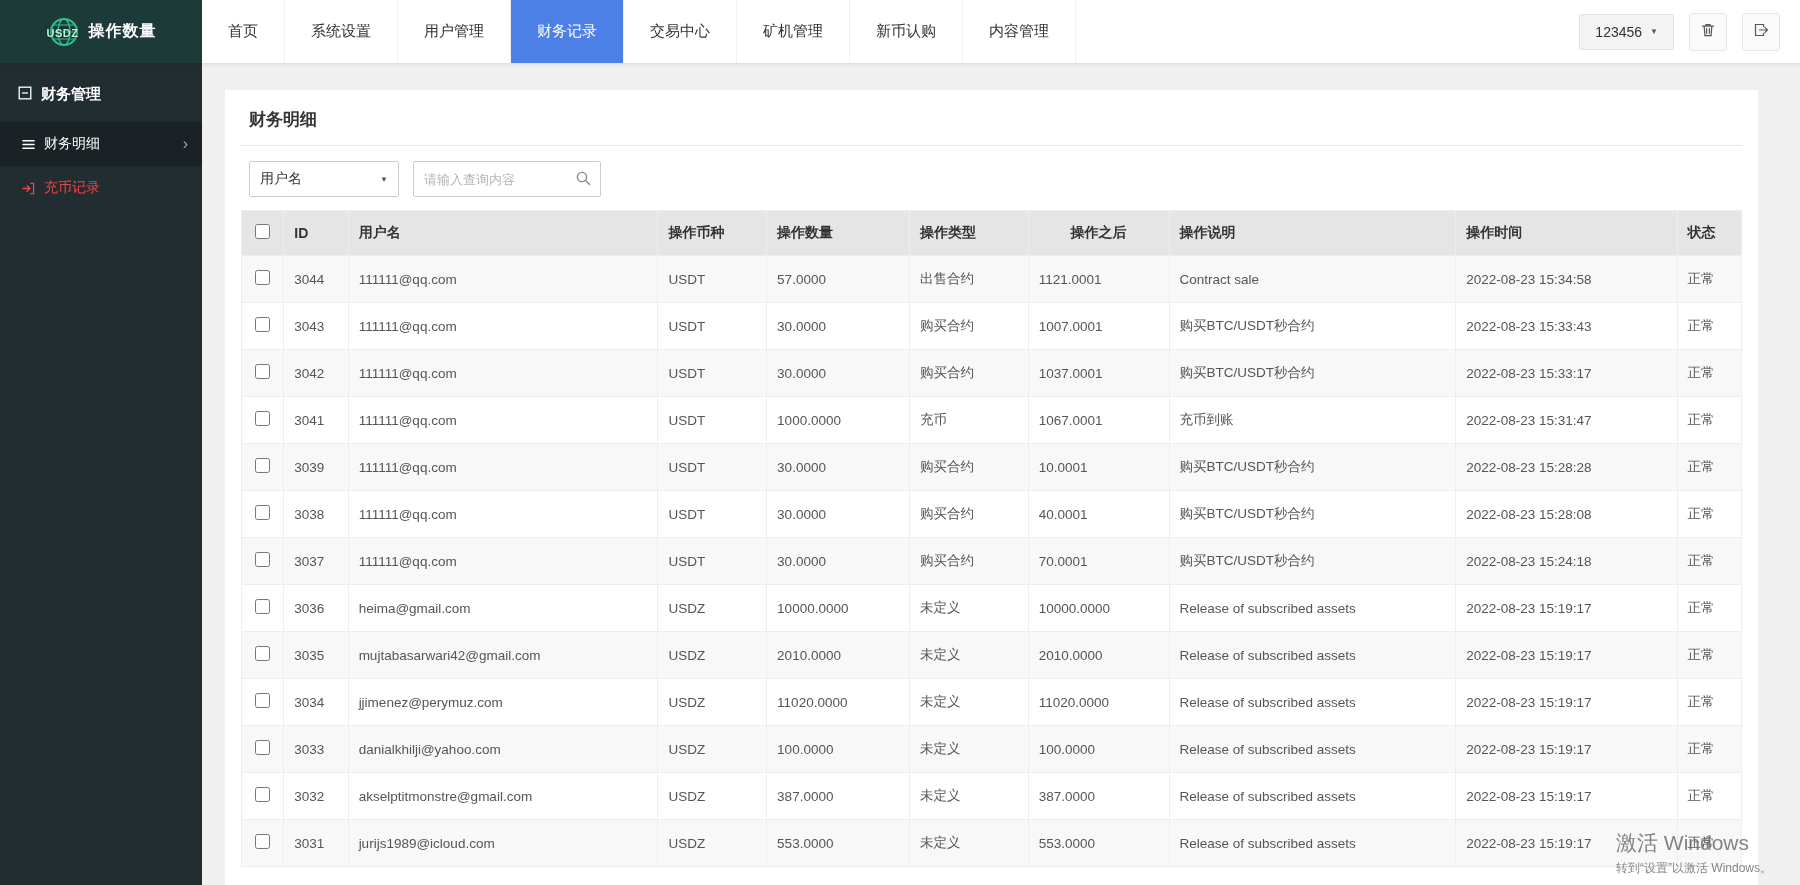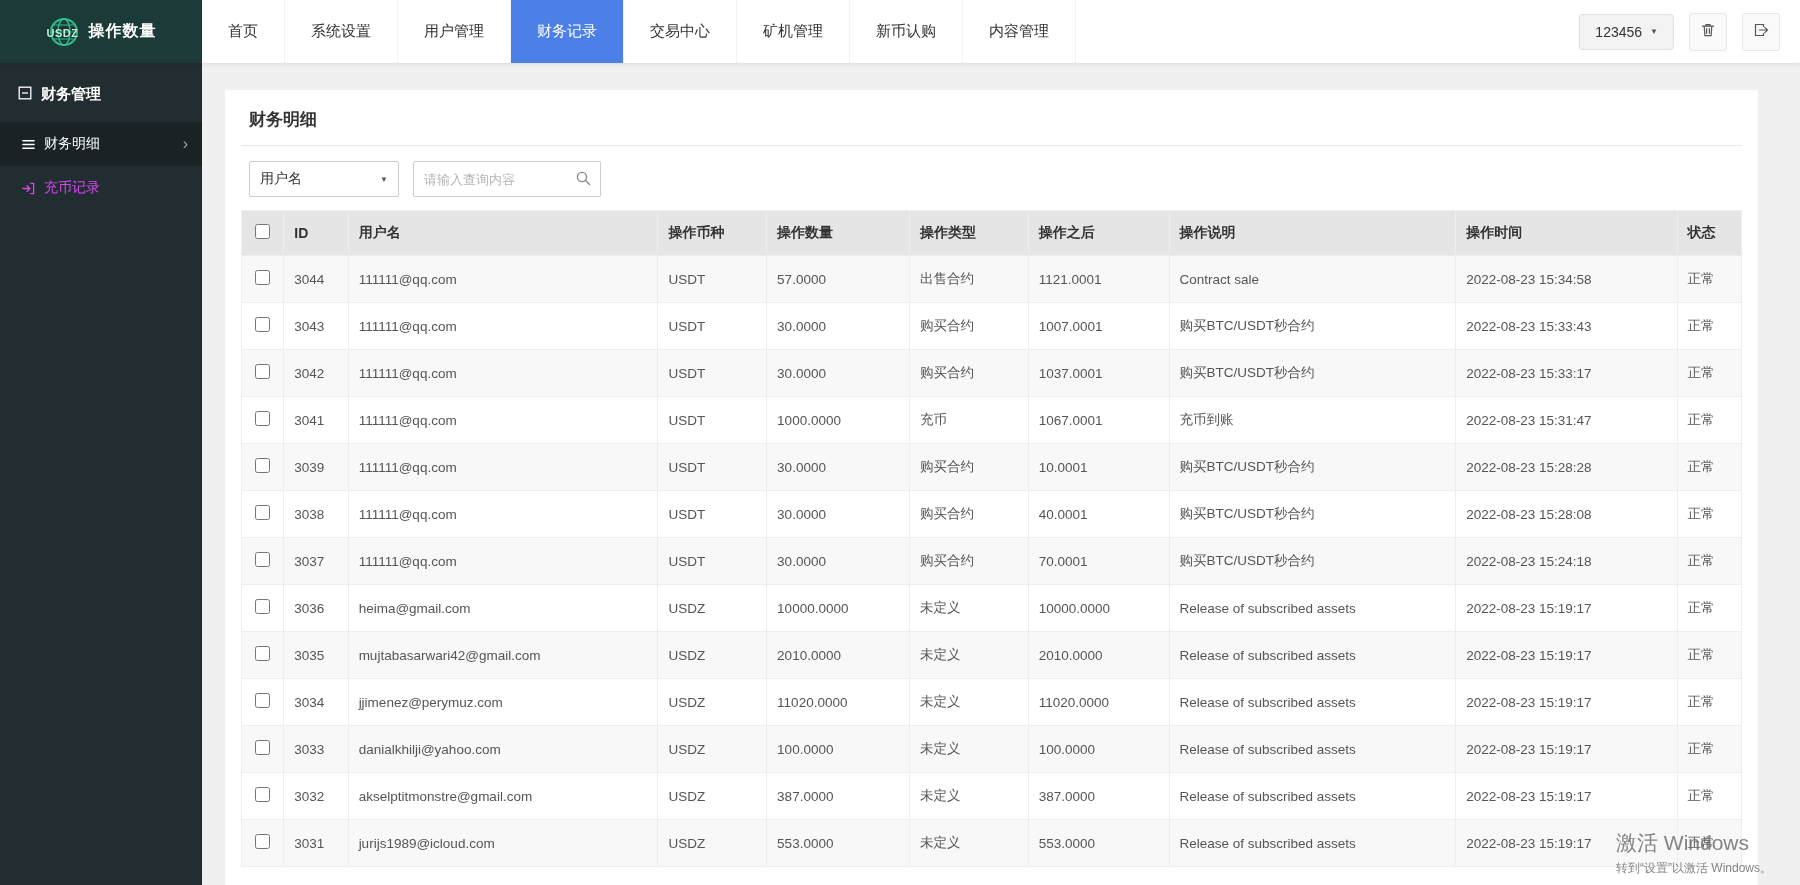--- a/index.html
+++ b/index.html
@@ -56,21 +56,21 @@
     position: fixed; top: 63px; left: 0; bottom: 0; width: 202px;
     background: var(--sidebar-bg, #222d32); z-index: 10;
   }
   .side-section {
     display: flex; align-items: center; gap: 9px;
     padding: 22px 18px 18px 18px; color: #fff; font-size: 15px; font-weight: bold;
   }
   .side-section svg { width: 14px; height: 14px; }
   .side-item {
     display: flex; align-items: center; gap: 9px;
-    padding: 13px 14px 13px 22px; color: #d946ef; font-size: 14px; cursor: pointer;
+    padding: 13px 14px 13px 22px; color: #ef4444; font-size: 14px; cursor: pointer;
   }
   .side-item .side-icon { display: flex; align-items: center; }
   .side-item .side-icon svg { width: 13px; height: 13px; }
   .side-item.active { background: var(--sidebar-active-bg, #1a2226); color: #fff; }
   .side-item .chev { margin-left: auto; font-size: 16px; color: #9aa7ad; }
 
   
   .main { margin-left: 202px; padding-top: 63px; }
   .card {
     background: #fff; margin: 27px 42px 0 23px; padding: 14px 16px 30px 16px;
@@ -105,21 +105,21 @@
   th { padding: 13px 10px; font-size: 14px; font-weight: bold; color: #333; background: #e5e5e5; }
   td { padding: 14px 10px; font-size: 13.5px; color: #555; }
   tbody tr:nth-child(odd) { background: #f8f8f8; }
   tbody tr:nth-child(even) { background: #fff; }
   .col-check { width: 42px; text-align: center; }
   th:nth-child(2) { width: 64px; }
   th:nth-child(3) { width: 308px; }
   th:nth-child(4) { width: 108px; }
   th:nth-child(5) { width: 142px; }
   th:nth-child(6) { width: 118px; }
-  th:nth-child(7) { width: 140px; }
+  th:nth-child(7) { width: 140px; text-align: center; }
   th:nth-child(8) { width: 285px; }
   th:nth-child(9) { width: 220px; }
   th:nth-child(10) { width: 64px; }
   input[type="checkbox"] { width: 15px; height: 15px; cursor: pointer; }
 
   
   .watermark {
     position: fixed; right: 28px; bottom: 8px; text-align: left;
     color: rgba(110,110,110,.85); pointer-events: none; z-index: 30;
   }

